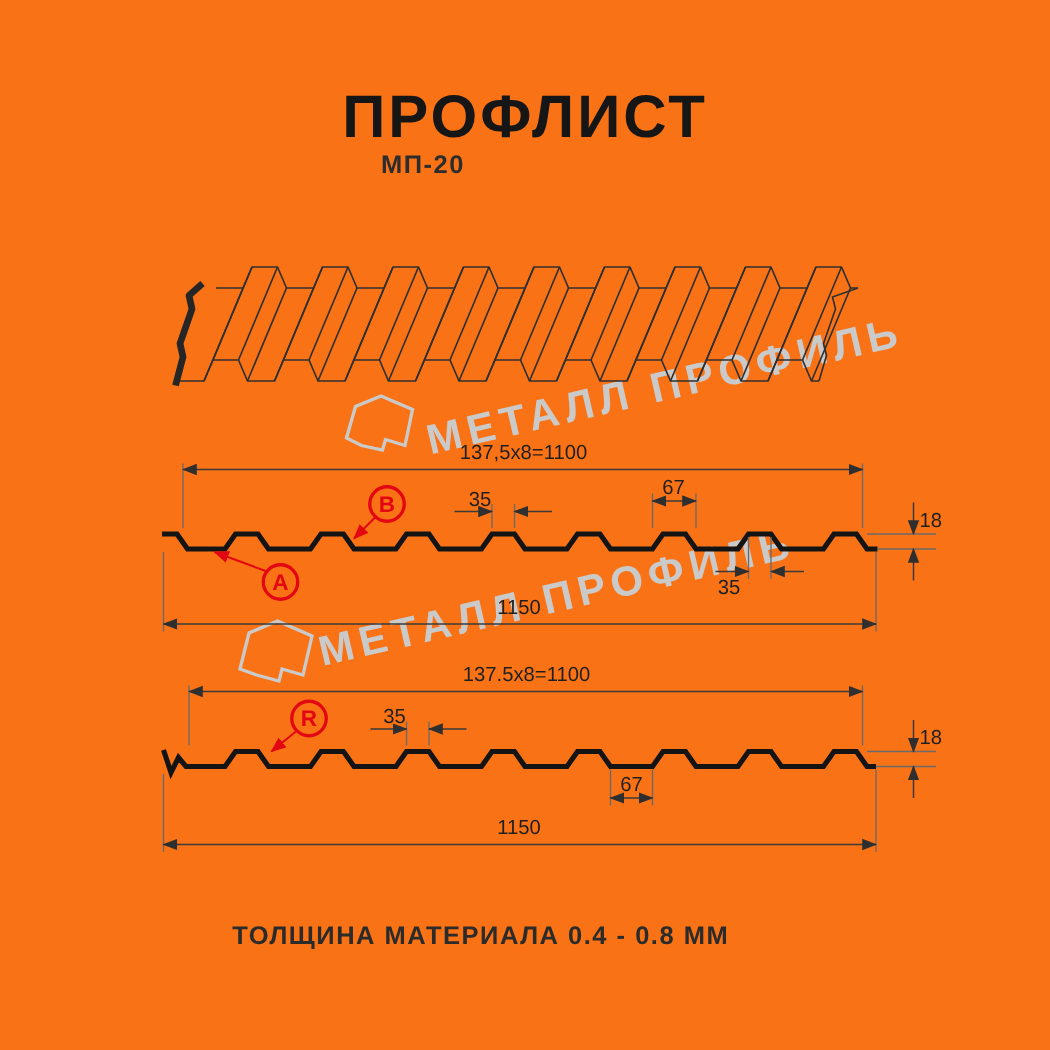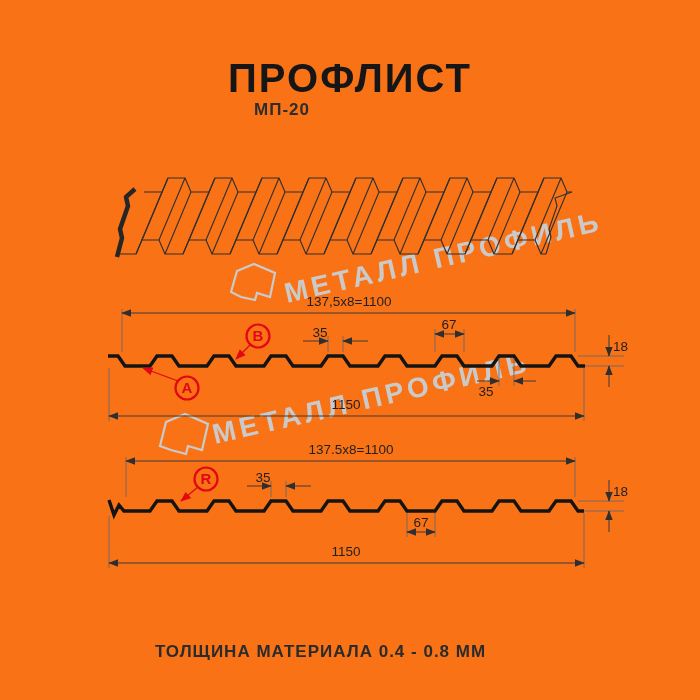--- a/index.html
+++ b/index.html
@@ -3,21 +3,21 @@
 <meta charset="utf-8">
 <style>
   html,body{margin:0;padding:0;background:#fff;}
   .stage{position:relative;width:700px;height:700px;background:#f97316;overflow:hidden;
          font-family:"Liberation Sans", sans-serif;}
   .title{position:absolute;top:56px;left:0;width:700px;text-align:center;
          font-size:40px;font-weight:800;letter-spacing:2px;color:#161616;}
   .subtitle{position:absolute;top:100px;left:0;width:564px;text-align:center;
          font-size:17px;font-weight:700;letter-spacing:1px;color:#2d2d2d;}
   .footer{position:absolute;top:614px;left:0;width:641px;text-align:center;
-         font-size:17px;font-weight:600;letter-spacing:1px;color:#2b2b2b;margin-top:28px;}
+         font-size:17px;font-weight:600;letter-spacing:1px;color:#2b2b2b;}
   svg{position:absolute;left:0;top:0;}
   .wm-text{font-size:28px;font-weight:700;letter-spacing:4px;fill:#cacaca;}
   .dim-text{font-size:13.5px;fill:#1f1f1f;}
   .dim-line{stroke:#3a3a3a;stroke-width:1;fill:none;}
   .ext-line{stroke:#6a6a6a;stroke-width:0.9;fill:none;}
   .profile{stroke:#141414;stroke-width:3.4;fill:none;stroke-linejoin:miter;}
   .marker-circle{stroke:#e30613;stroke-width:2.2;fill:none;}
   .marker-letter{font-size:15px;font-weight:700;fill:#e30613;text-anchor:middle;}
   .leader{stroke:#e30613;stroke-width:1.3;fill:none;}
   .sheet3d{stroke:#2f2f2f;stroke-width:1.1;fill:none;stroke-linejoin:round;}

